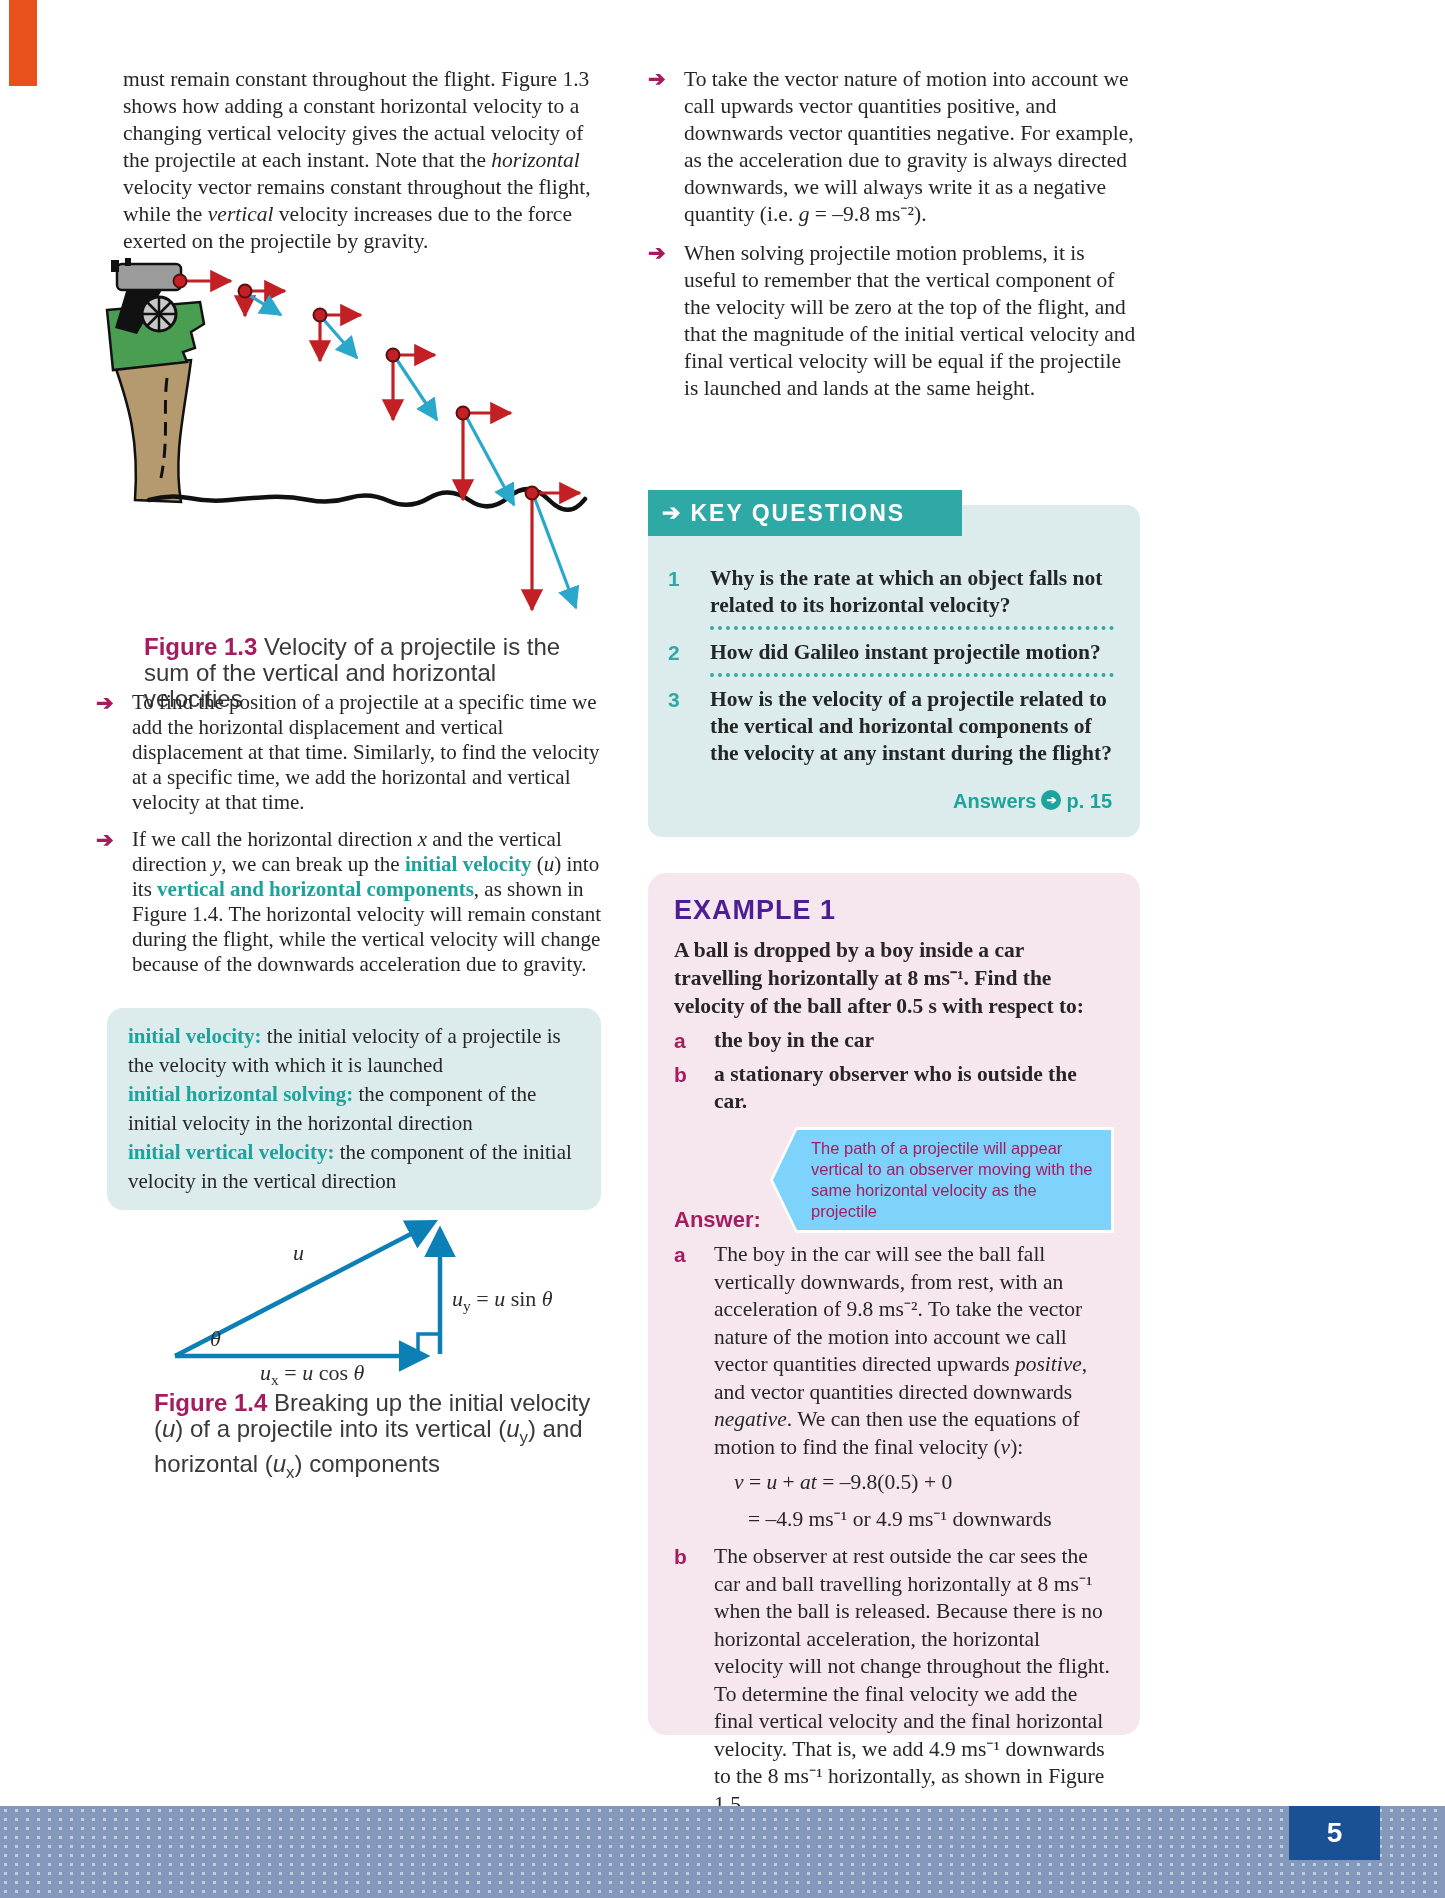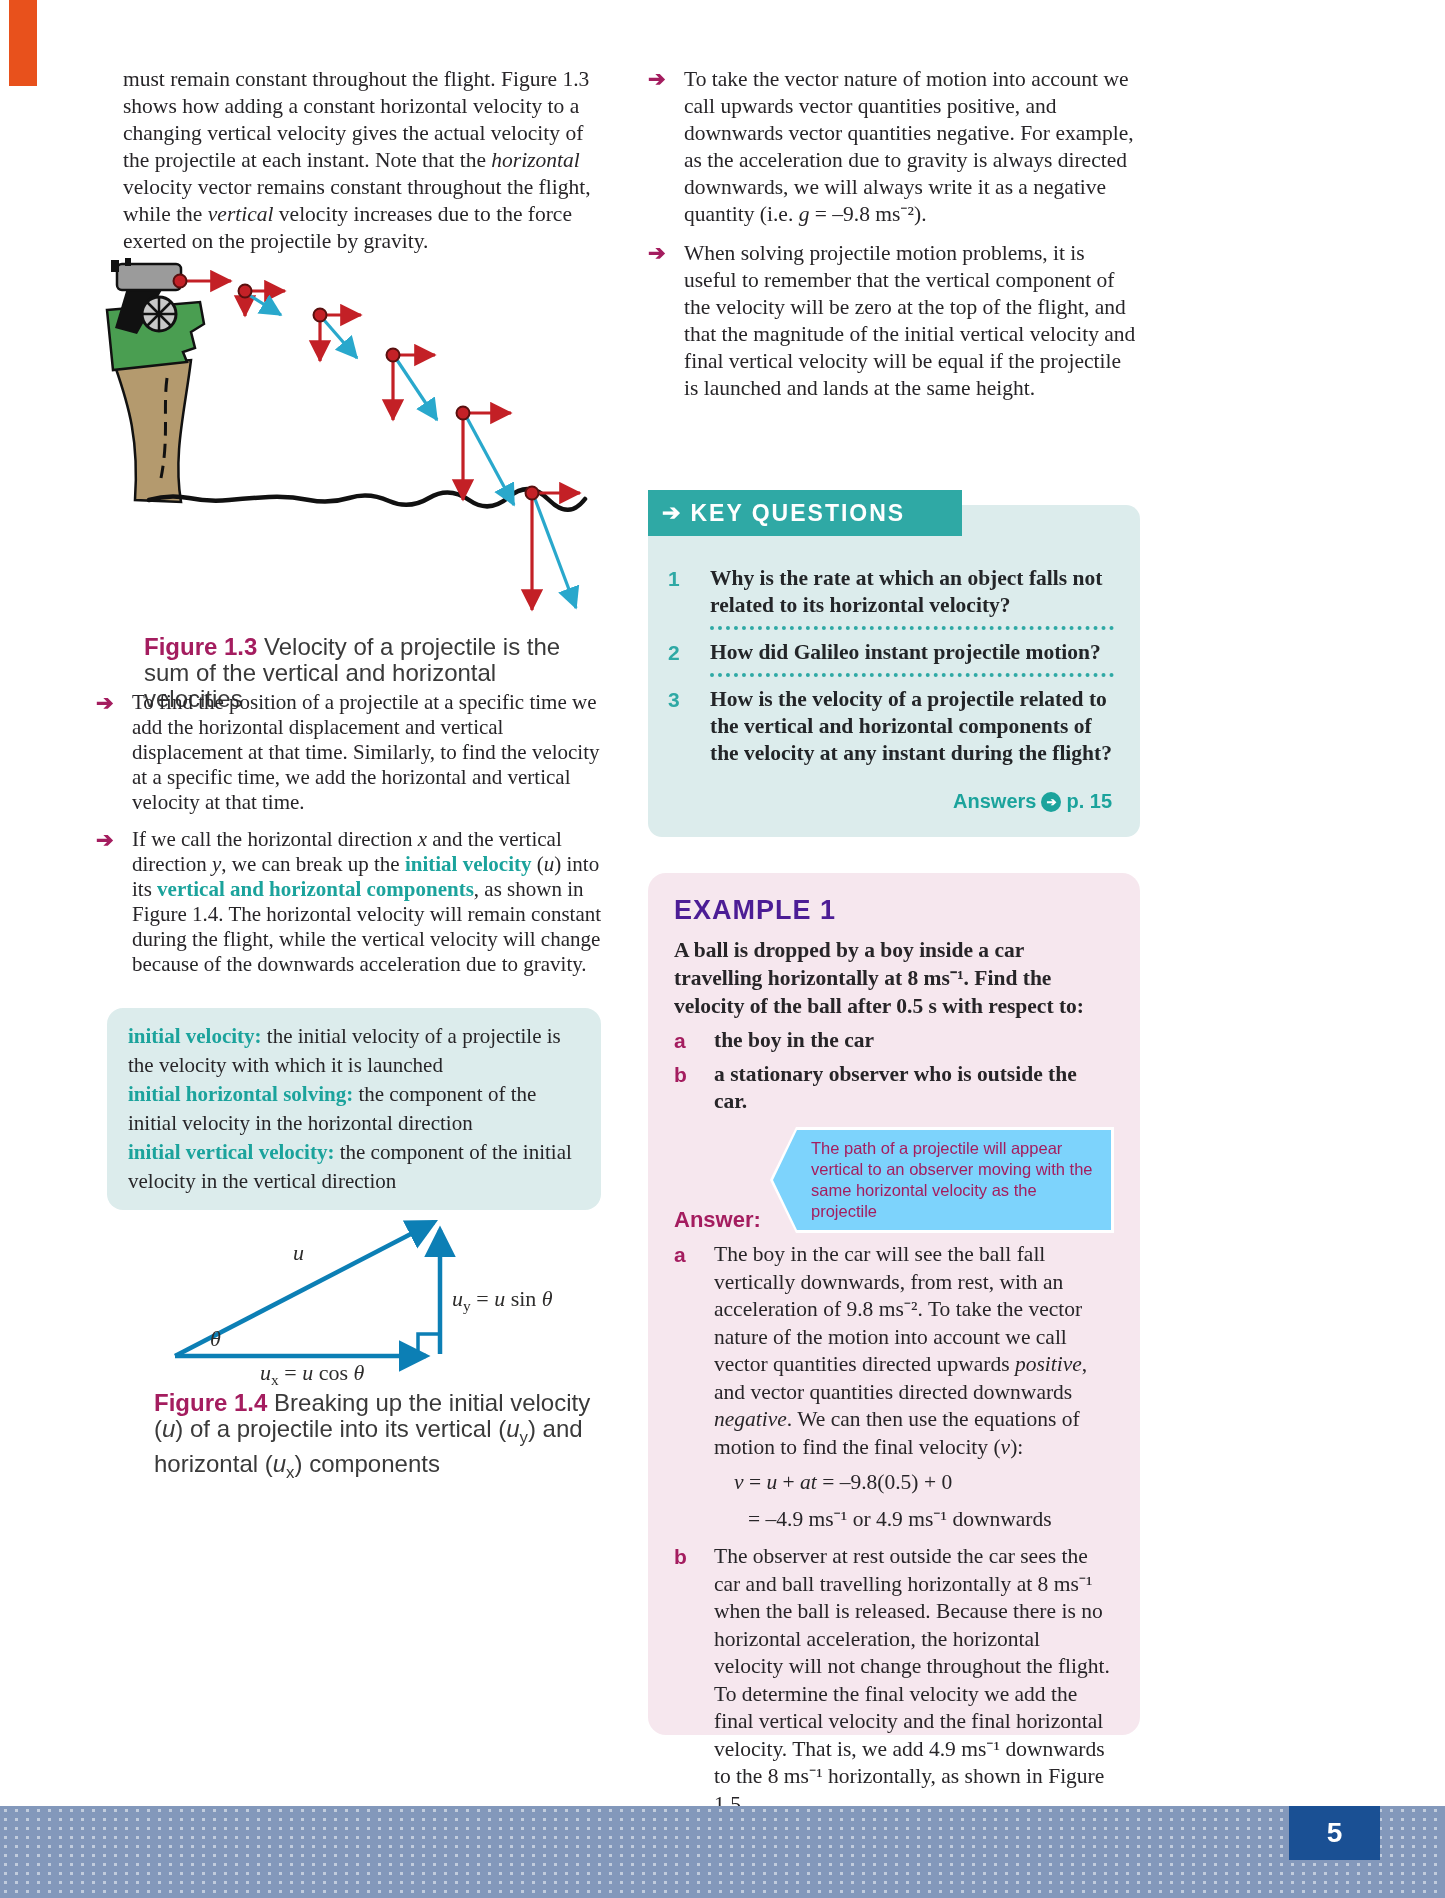--- a/index.html
+++ b/index.html
@@ -41,21 +41,21 @@
           border-radius:14px;box-sizing:border-box;padding:60px 26px 0 20px;}
   .keyhdr{position:absolute;left:648px;top:490px;width:314px;height:46px;background:#2fa9a5;color:#fff;
           font-family:"Liberation Sans",sans-serif;font-weight:bold;font-size:23px;letter-spacing:2px;
           display:flex;align-items:center;padding-left:14px;box-sizing:border-box;}
   .keyhdr .harr{margin-right:10px;font-size:22px;letter-spacing:0;}
   .q{display:flex;}
   .qn{width:42px;flex:0 0 42px;color:#2fa9a5;font-family:"Liberation Sans",sans-serif;font-weight:bold;
       font-size:21px;line-height:27px;}
   .qt{flex:1;font-weight:bold;font-size:21.5px;line-height:27px;color:#232528;}
   .dotsep{border-bottom:4px dotted #2fa9a5;margin:7px 0 9px 42px;}
-  .answline{position:absolute;right:28px;bottom:24px;display:flex;align-items:center;
+  .answline{position:absolute;right:28px;bottom:24px;display:flex;
             font-family:"Liberation Sans",sans-serif;font-weight:bold;font-size:20px;color:#1ba39c;}
   .answline .circ, .circ{display:inline-flex;align-items:center;justify-content:center;width:20px;height:20px;
         border-radius:50%;background:#1ba39c;color:#fff;font-size:12px;margin:0 5px;}
 
   .exbox{position:absolute;left:648px;top:873px;width:492px;height:862px;background:#f6e7ee;
          border-radius:18px;box-sizing:border-box;padding:22px 26px 0 26px;}
   .extitle{color:#4c1d95;font-family:"Liberation Sans",sans-serif;font-weight:bold;font-size:27px;
            letter-spacing:1px;margin-bottom:10px;}
   .exprob{font-weight:bold;font-size:21.5px;line-height:28px;}
   .part{display:flex;margin-top:7px;}

